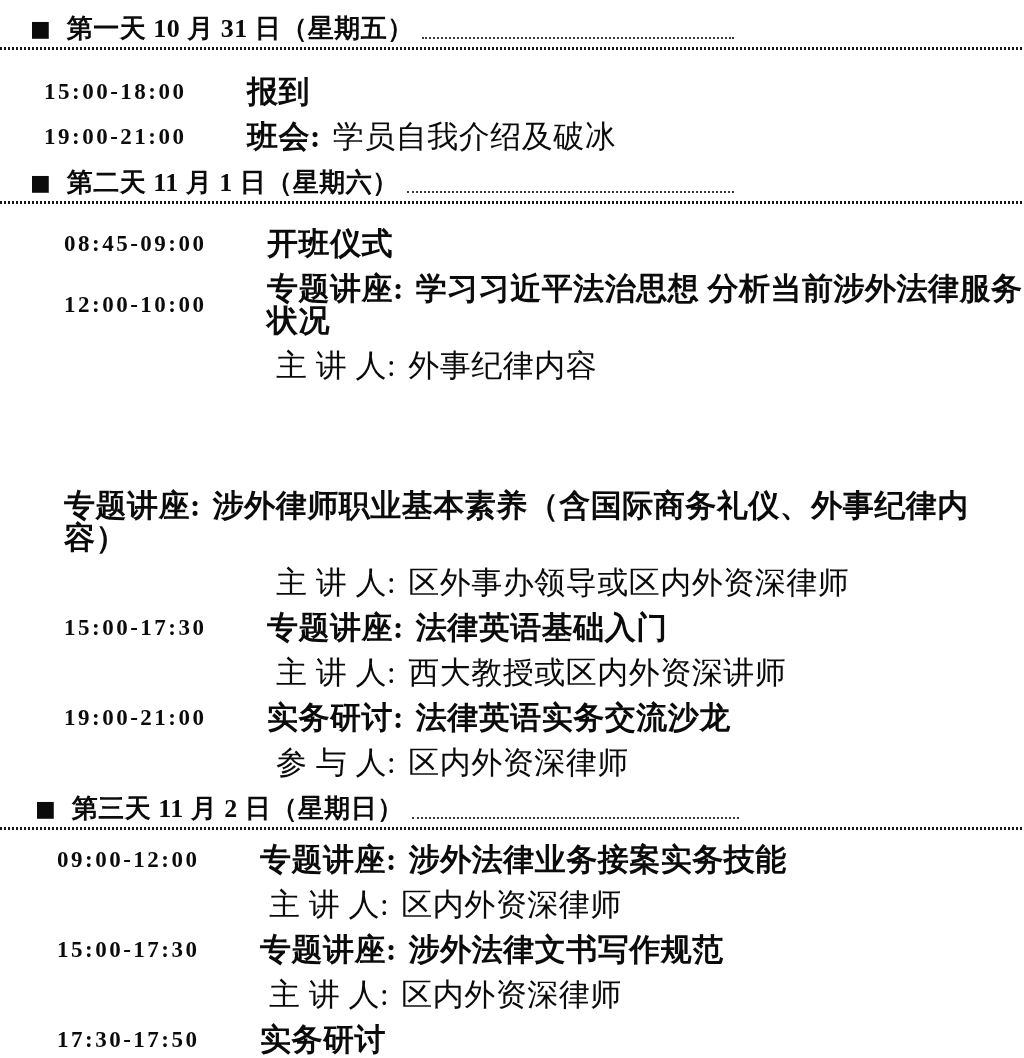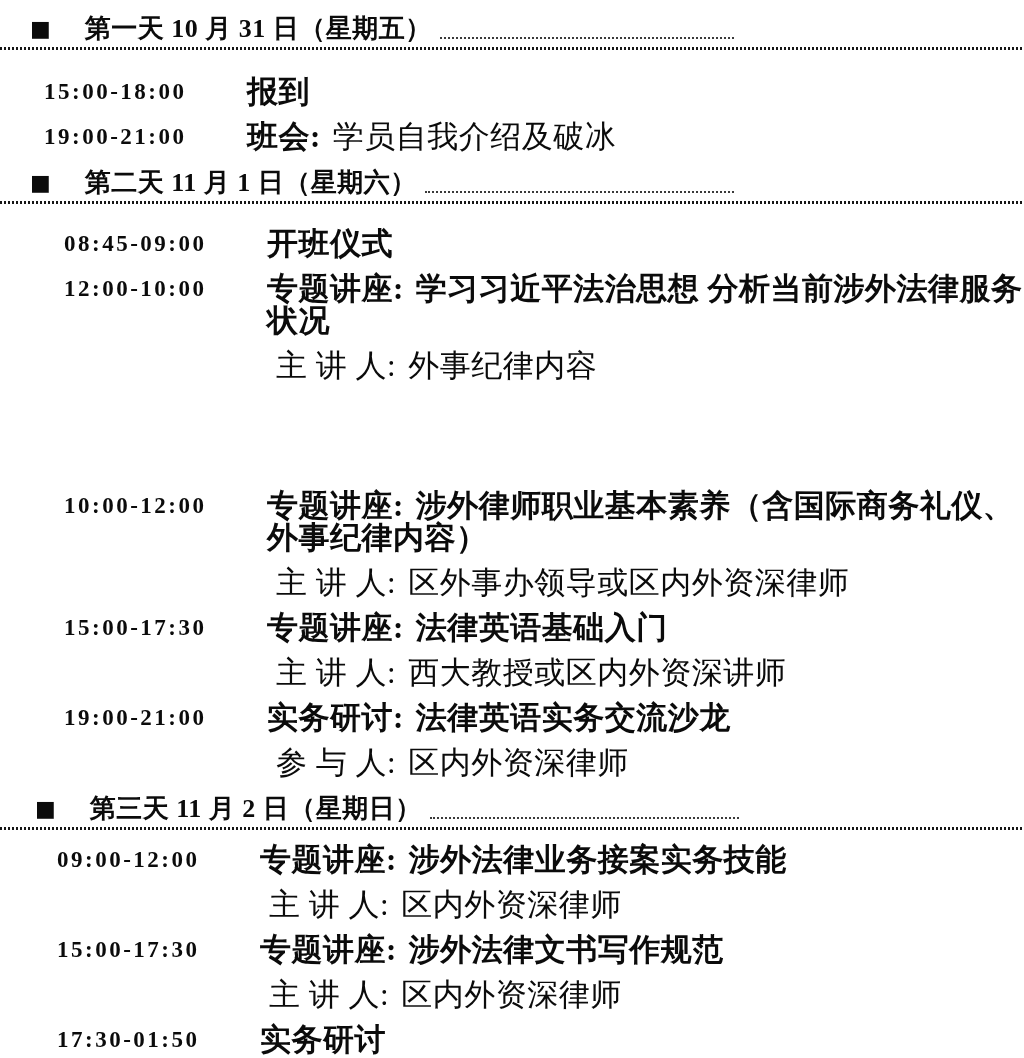--- a/index.html
+++ b/index.html
@@ -14,37 +14,37 @@
   .day-header{
     display:flex;align-items:flex-end;
     margin-left:30px;width:704px;
     font-weight:bold;font-size:26px;line-height:34px;
     white-space:nowrap;
   }
   .bullet{
     font-family:"DejaVu Sans","Liberation Sans",sans-serif;
     font-size:22px;line-height:34px;margin-right:16px;
   }
-  .day-title{letter-spacing:.5px;margin-left:18px;}
+  .day-title{letter-spacing:.5px;}
   .leader{
     flex:1;height:0;align-self:flex-end;
     border-bottom:2px dotted #3a3a3a;
     margin:0 0 7px 8px;
   }
   .day-rule{
     height:3px;width:1024px;margin-top:1px;
     background:repeating-linear-gradient(90deg,#161616 0,#161616 2px,transparent 2px,transparent 4px);
   }
 
   
   .day-body{padding:26px 0 0 44px;}
   .day.d1 .day-body{padding-top:24px;margin-left:20px;}
   .day.d2 .day-body{padding-left:57px;padding-top:14px;}
   .day.d2 .day-header{margin-left:35px;}
-  .row{display:flex;align-items:flex-start;line-height:32px;margin-bottom:13px;font-family:Liberation Serif, serif;}
+  .row{display:flex;align-items:center;line-height:32px;margin-bottom:13px;font-family:Liberation Serif, serif;}
   .time{
     width:203px;flex:0 0 203px;
     font-weight:bold;font-size:23px;letter-spacing:2.5px;
     white-space:nowrap;
   }
   .content{font-size:31px;letter-spacing:.5px;}
   .lbl{font-weight:bold;margin-right:12px;}
   .txt{font-weight:normal;}
   .txt.b{font-weight:bold;}
   .row.speaker .content{padding-left:9px;}
@@ -88,21 +88,20 @@
         <div class="row activity">
           <span class="time">12:00-10:00</span>
           <span class="content"><span class="lbl">专题讲座:</span><span class="txt b">学习习近平法治思想 分析当前涉外法律服务状况</span></span>
         </div>
         <div class="row speaker">
           <span class="time"></span>
           <span class="content"><span class="lbl">主 讲 人:</span><span class="txt">外事纪律内容</span></span>
         </div>
         <div class="row gap"></div>
         <div class="row activity">
-          <span class="time">10:00-12:00</span>
           <span class="content"><span class="lbl">专题讲座:</span><span class="txt b">涉外律师职业基本素养（含国际商务礼仪、外事纪律内容）</span></span>
         </div>
         <div class="row speaker">
           <span class="time"></span>
           <span class="content"><span class="lbl">主 讲 人:</span><span class="txt">区外事办领导或区内外资深律师</span></span>
         </div>
         <div class="row activity">
           <span class="time">15:00-17:30</span>
           <span class="content"><span class="lbl">专题讲座:</span><span class="txt b">法律英语基础入门</span></span>
         </div>
@@ -138,21 +137,21 @@
         </div>
         <div class="row activity">
           <span class="time">15:00-17:30</span>
           <span class="content"><span class="lbl">专题讲座:</span><span class="txt b">涉外法律文书写作规范</span></span>
         </div>
         <div class="row speaker">
           <span class="time"></span>
           <span class="content"><span class="lbl">主 讲 人:</span><span class="txt">区内外资深律师</span></span>
         </div>
         <div class="row activity">
-          <span class="time">17:30-01:50</span>
+          <span class="time">17:30-17:50</span>
           <span class="content"><span class="lbl">实务研讨</span></span>
         </div>
         <div class="row activity">
           <span class="time">18:00</span>
           <span class="content"><span class="lbl">离校</span></span>
         </div>
       </div>
     </section>
   </div>
 

